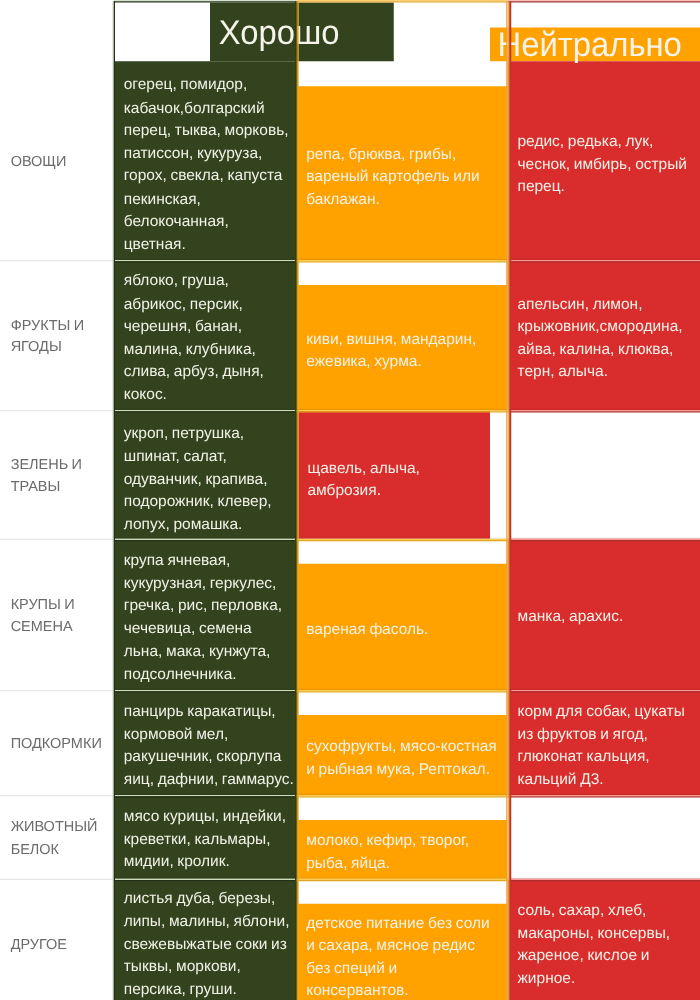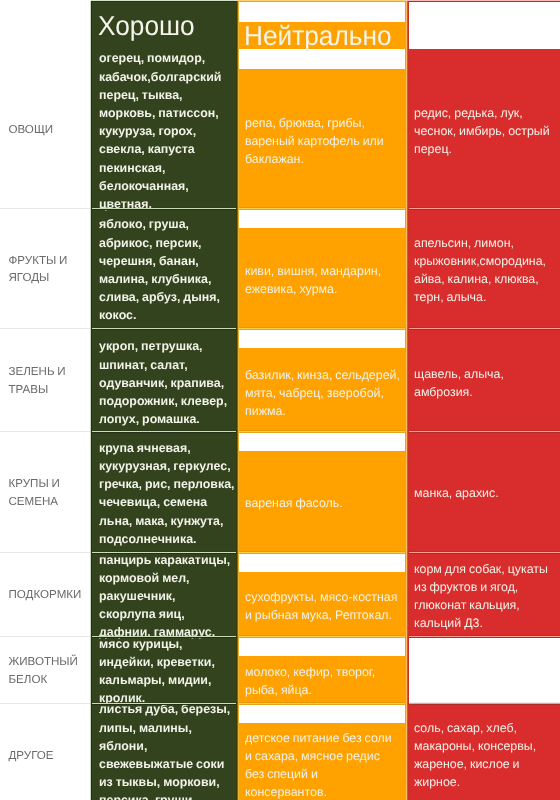--- a/index.html
+++ b/index.html
@@ -45,21 +45,21 @@
   .cell {
     box-sizing: border-box;
     font-size: 12.4px;
     line-height: 18.2px;
     word-spacing: -0.5px;
     color: #f2f2e8;
     display: flex;
     align-items: center;
   }
   .cell > .txt { display: block; width: 100%; position: relative; top: 1.8px; }
-  .c-good  { width: 147px; background: #33431e; padding: 0 3px 0 8px; font-weight: bold; }
+  .c-good  { width: 147px; background: #33431e; padding: 0 3px 0 8px; }
   .c-neut  { width: 168px; background: #ffa200; padding: 0 5.5px 0 7px; margin-top: 20px; }
   .c-bad   { width: 154px; background: #d92c2c; padding: 0 4px 0 8px; }
 
   
   .ovl { position: absolute; left: 0; top: 0; width: 560px; height: 800px;
          pointer-events: none; }
   .hsep { position: absolute; height: 1px; }
   .hsep::before, .hsep::after { content: ""; position: absolute; left: 0; right: 0;
           height: 1px; }
   .hsep::before { top: -1px; background: rgba(0,0,0,0.07); }
@@ -70,21 +70,21 @@
   .s-cat  { left: 0px;   width: 91px;  background: #e6e6e6; }
   .s-cat::before, .s-cat::after { background: transparent; }
   .s-good::after { background: #243015; }
   .s-neut::after { background: #e3a81f; }
   .s-bad::after  { background: #ad2d2c; }
   .vsep { position: absolute; top: 1px; bottom: 0; width: 1px; }
   .topb { position: absolute; left: 91px; top: 1px; width: 469px; height: 1px; }
   .toplt { position: absolute; left: 91px; top: 0px; width: 469px; height: 1px; }
   .topb i, .toplt i { position: absolute; top: 0; height: 1px; display: block; }
 
-  .hdr-row { height: 47px; }
+  .hdr-row { height: 47px; justify-content: space-between; }
   .hdr-row .cell {
     align-items: center;
     font-size: 27.4px;
     line-height: 32px;
     color: #f4f4ea;
     font-weight: 400;
     word-spacing: 0;
     overflow: visible;
   }
   .hdr-row .cell > .txt {
@@ -154,23 +154,20 @@
     <div class="cell c-bad">
         <span class="txt">апельсин, лимон, крыжовник,смородина, айва, калина, клюква, терн, алыча.</span>
       </div>
   </div>
   <div class="row" data-row="2">
     <div class="cat">
         <span class="txt">ЗЕЛЕНЬ И ТРАВЫ</span>
       </div>
     <div class="cell c-good">
         <span class="txt">укроп, петрушка, шпинат, салат, одуванчик, крапива, подорожник, клевер, лопух, ромашка.</span>
-      </div>
-    <div class="cell c-neut">
-        <span class="txt">базилик, кинза, сельдерей, мята, чабрец, зверобой, пижма.</span>
       </div>
     <div class="cell c-bad">
         <span class="txt">щавель, алыча, амброзия.</span>
       </div>
   </div>
   <div class="row" data-row="3">
     <div class="cat">
         <span class="txt">КРУПЫ И СЕМЕНА</span>
       </div>
     <div class="cell c-good">

